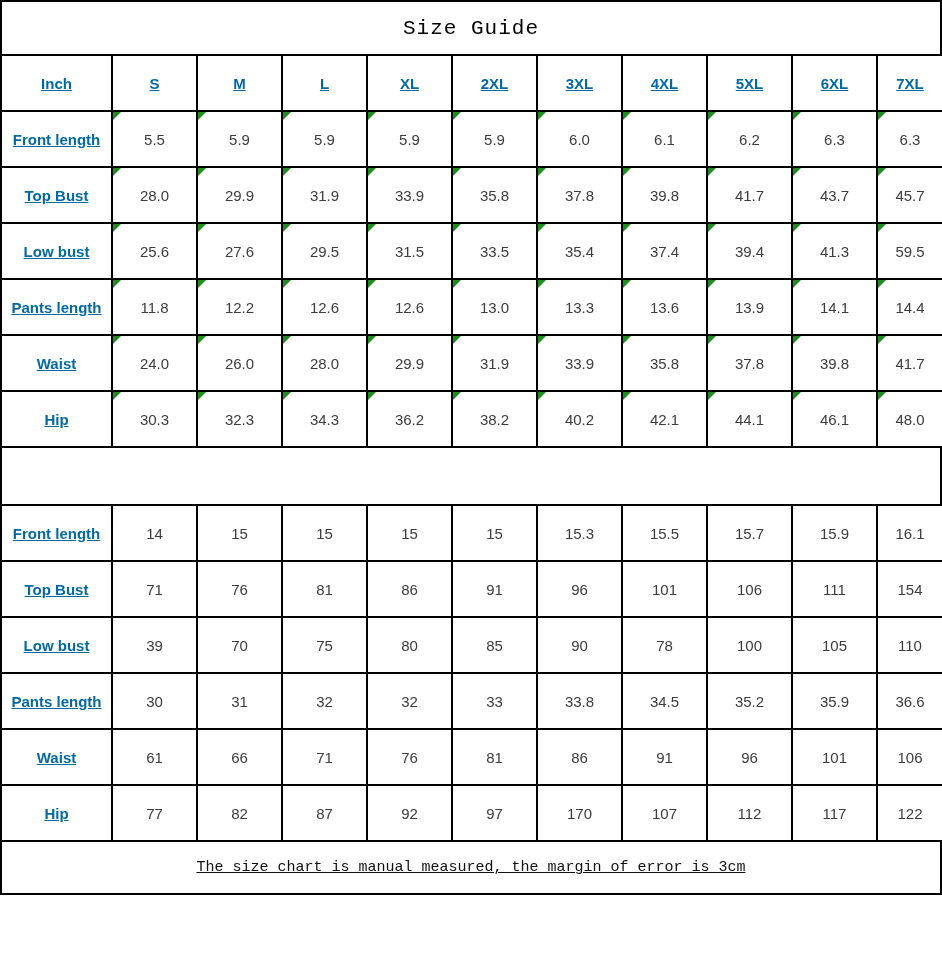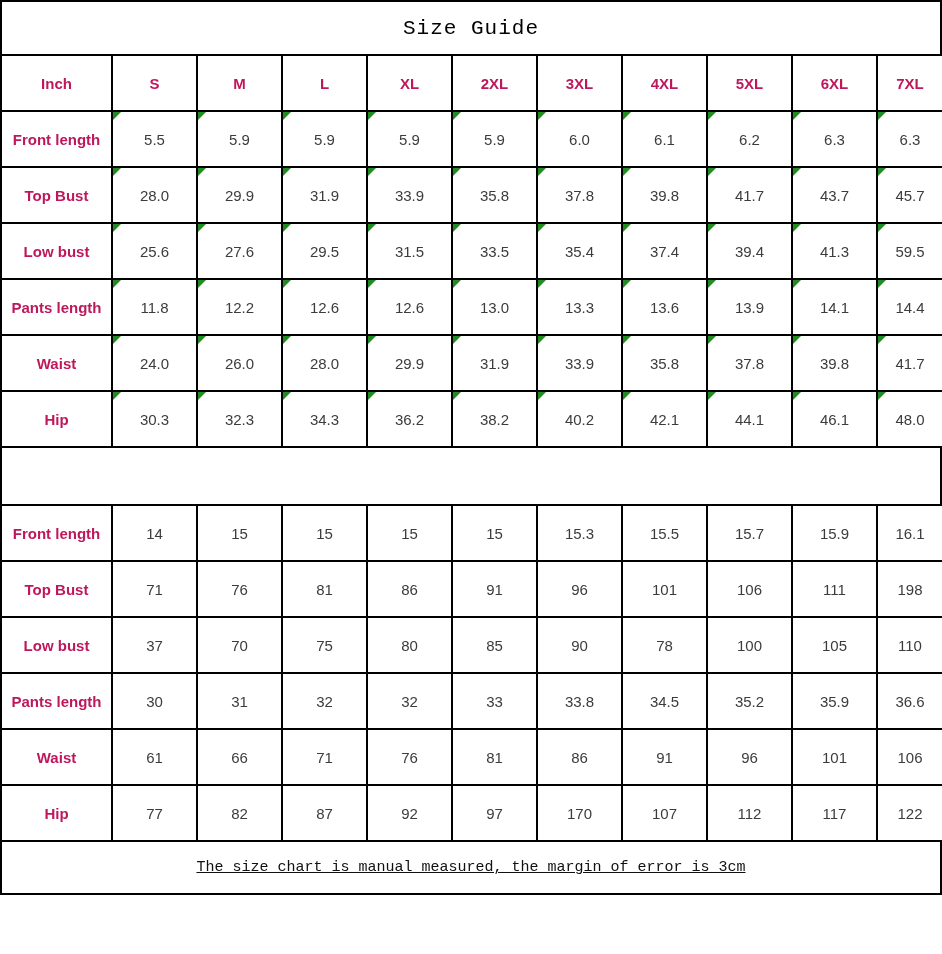--- a/index.html
+++ b/index.html
@@ -28,21 +28,21 @@
   .grid th, .grid td {
     border: 2px solid #000;
     height: 56px;
     padding: 0;
     text-align: center;
     vertical-align: middle;
     position: relative;
     font-size: 15px;
     overflow: hidden;
   }
-  .grid th { font-weight: bold; color: #be185d; }
+  .grid th { font-weight: bold; color: #0369a1; text-decoration: underline; }
   .grid td { font-weight: normal; color: #3c3c3c; }
 
   col.col-label { width: 111px; }
   col.col-size  { width: 85px; }
   col.col-last  { width: 66px; }
 
   td.flag::before {
     content: "";
     position: absolute;
     top: 0; left: 0;
@@ -212,25 +212,25 @@
           <th>Top Bust</th>
           <td>71</td>
           <td>76</td>
           <td>81</td>
           <td>86</td>
           <td>91</td>
           <td>96</td>
           <td>101</td>
           <td>106</td>
           <td>111</td>
-          <td>198</td>
+          <td>154</td>
         </tr>
         <tr>
           <th>Low bust</th>
-          <td>37</td>
+          <td>39</td>
           <td>70</td>
           <td>75</td>
           <td>80</td>
           <td>85</td>
           <td>90</td>
           <td>78</td>
           <td>100</td>
           <td>105</td>
           <td>110</td>
         </tr>

